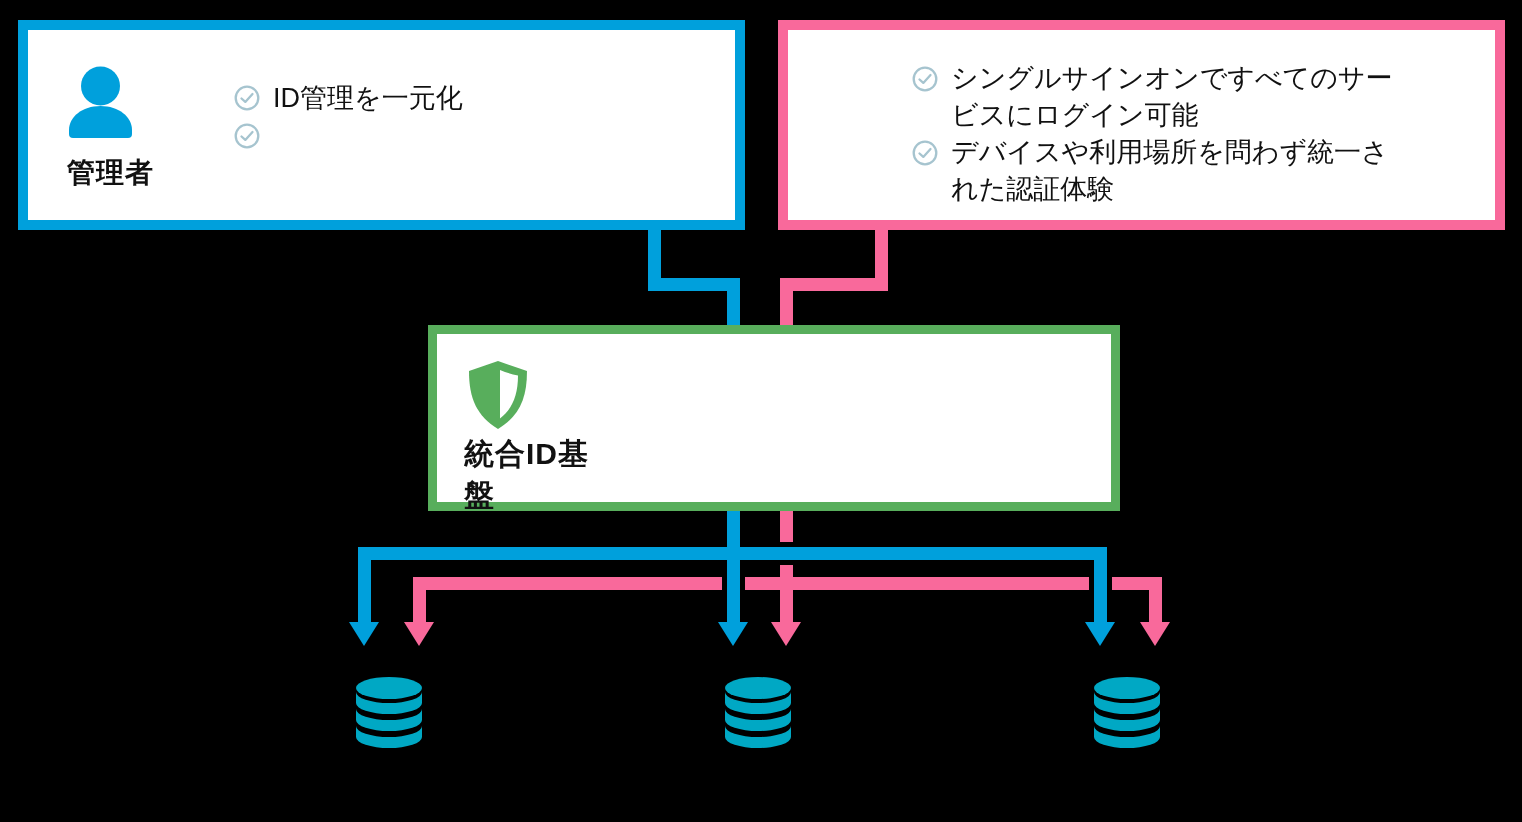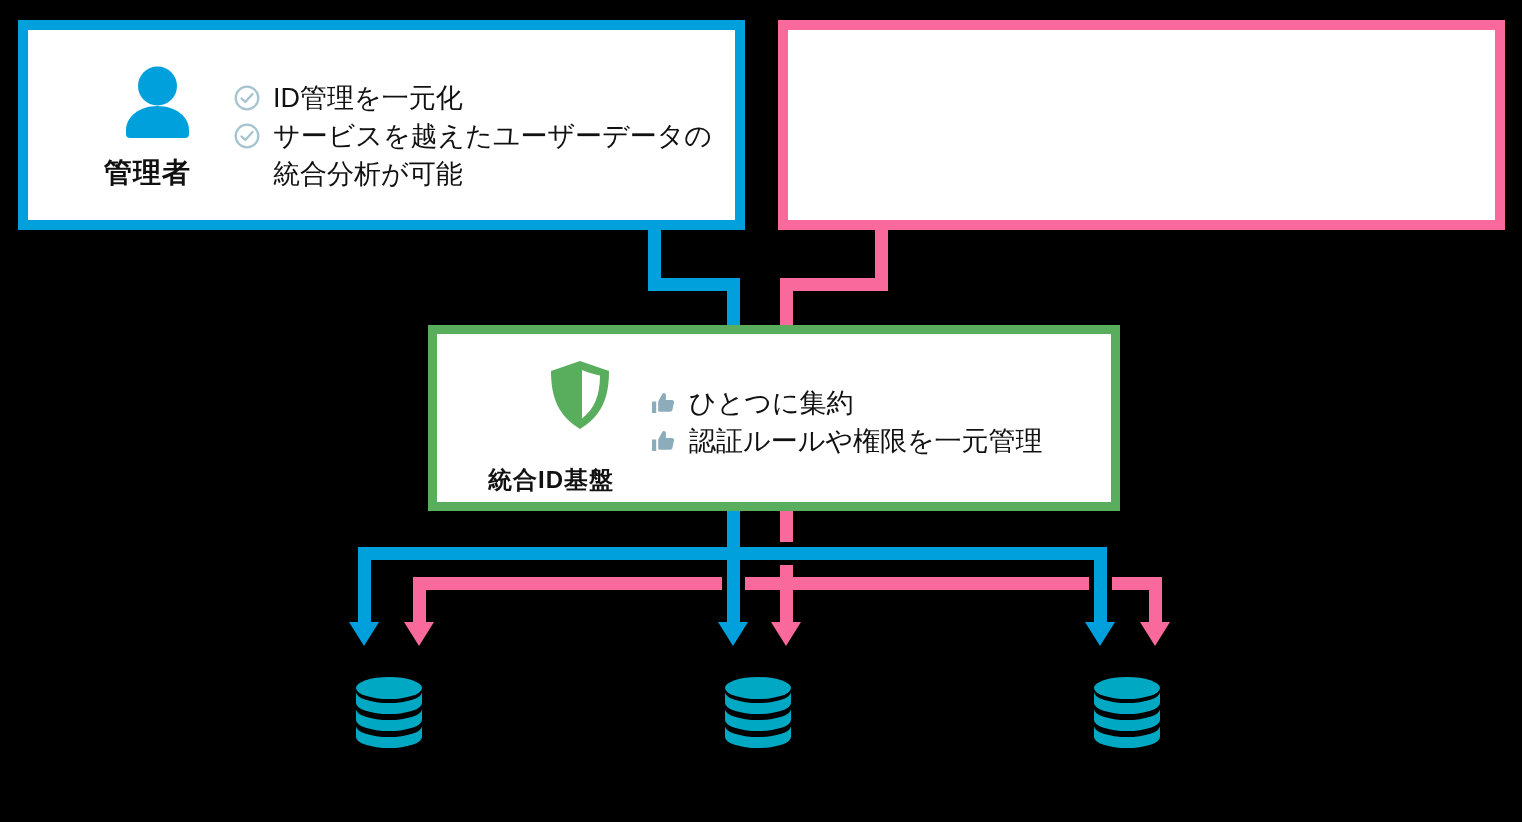--- a/index.html
+++ b/index.html
@@ -9,27 +9,27 @@
   *{margin:0;padding:0;box-sizing:border-box;}
   html,body{background:var(--c-bg);}
   body{font-family:"Liberation Sans","DejaVu Sans",sans-serif;}
   .canvas{position:relative;width:1522px;height:822px;background:var(--c-bg);overflow:hidden;}
 
   .box{position:absolute;background:var(--c-box);}
   .box.admin{left:18px;top:20px;width:727px;height:210px;border:10px solid var(--c-blue);}
   .box.user{left:778px;top:20px;width:727px;height:210px;border:10px solid var(--c-pink);}
   .box.platform{left:428px;top:325px;width:692px;height:186px;border:9px solid var(--c-green);}
 
-  .figure{position:absolute;text-align:right;}
+  .figure{position:absolute;text-align:left;}
   .box.admin .figure{left:39px;top:36px;width:124px;}
   .box.user .figure{left:8px;top:36px;width:124px;}
   .box.platform .figure{left:27px;top:26px;width:150px;}
   .figure .icon{display:inline-block;}
   .box-label{font-weight:700;font-size:28px;color:var(--c-text);margin-top:12px;letter-spacing:1px;}
-  .box.platform .box-label{font-size:24px;margin-top:30px;}
+  .box.platform .box-label{font-size:30px;margin-top:0;}
 
   .icon.person{color:var(--c-blue);}
   .icon.users{color:var(--c-pink);}
   .icon.shield{color:var(--c-green);}
   .icon.check{color:var(--c-check);}
   .icon.thumb{color:var(--c-thumb);}
   .icon.db{color:var(--c-teal);position:absolute;}
 
   ul.list{position:absolute;list-style:none;}
   .box.admin ul.list{left:206px;top:49px;width:500px;}
@@ -73,59 +73,59 @@
         </span>
         <span class="item-text">ID管理を一元化</span>
       </li>
       <li>
         <span class="icon check">
           <svg width="26" height="26" viewBox="0 0 26 26" fill="none" stroke="currentColor" stroke-width="2.3">
             <circle cx="13" cy="13" r="11.3"></circle>
             <path d="M7.5 13.5 l3.8 3.4 L18.5 9" stroke-linecap="round" stroke-linejoin="round"></path>
           </svg>
         </span>
-        <span class="item-text">サービスを越えたユーザーデータの
-統合分析が可能</span>
       </li>
     </ul>
   </section>
 
   <section class="box user">
+    <ul class="list">
+      <li>
+        <span class="icon check">
+          <svg width="26" height="26" viewBox="0 0 26 26" fill="none" stroke="currentColor" stroke-width="2.3">
+            <circle cx="13" cy="13" r="11.3"></circle>
+            <path d="M7.5 13.5 l3.8 3.4 L18.5 9" stroke-linecap="round" stroke-linejoin="round"></path>
+          </svg>
+        </span>
+        <span class="item-text">シングルサインオンですべてのサー
+ビスにログイン可能</span>
+      </li>
+      <li>
+        <span class="icon check">
+          <svg width="26" height="26" viewBox="0 0 26 26" fill="none" stroke="currentColor" stroke-width="2.3">
+            <circle cx="13" cy="13" r="11.3"></circle>
+            <path d="M7.5 13.5 l3.8 3.4 L18.5 9" stroke-linecap="round" stroke-linejoin="round"></path>
+          </svg>
+        </span>
+        <span class="item-text">デバイスや利用場所を問わず統一さ
+れた認証体験</span>
+      </li>
+    </ul>
   </section>
 
   <section class="box platform">
     <div class="figure">
       <span class="icon shield">
         <svg width="68" height="70" viewBox="0 0 68 70" fill="currentColor">
           <path d="M34 1 L63 11 C63 39 55 56 34 69 C13 56 5 39 5 11 Z"></path>
           <path d="M36 10 C42 12.5 48 14.5 54 15.5 C54 36 48 49 36 58.5 Z" fill="#FFFFFF"></path>
         </svg>
       </span>
       <div class="box-label">統合ID基盤</div>
     </div>
-    <ul class="list">
-      <li>
-        <span class="icon thumb">
-          <svg width="26" height="26" viewBox="0 0 26 26" fill="currentColor">
-            <path d="M2 11.5h4.2v11.5H2z"></path>
-            <path d="M8.2 22V11.6l4-7.7c.3-.6 1-1 1.7-1 1.1 0 2 .9 2 2v5.1h6.1c1.3 0 2.3 1.2 2 2.5l-1.6 7.5c-.2 1-1.1 1.7-2.1 1.7H9.6c-.6 0-1.1-.2-1.4-.7z"></path>
-          </svg>
-        </span>
-        <span class="item-text">ひとつに集約</span>
-      </li>
-      <li>
-        <span class="icon thumb">
-          <svg width="26" height="26" viewBox="0 0 26 26" fill="currentColor">
-            <path d="M2 11.5h4.2v11.5H2z"></path>
-            <path d="M8.2 22V11.6l4-7.7c.3-.6 1-1 1.7-1 1.1 0 2 .9 2 2v5.1h6.1c1.3 0 2.3 1.2 2 2.5l-1.6 7.5c-.2 1-1.1 1.7-2.1 1.7H9.6c-.6 0-1.1-.2-1.4-.7z"></path>
-          </svg>
-        </span>
-        <span class="item-text">認証ルールや権限を一元管理</span>
-      </li>
-    </ul>
   </section>
 
   <div class="line blue" style="left:648px;top:230px;width:13px;height:61px;"></div>
   <div class="line blue" style="left:648px;top:278px;width:92px;height:13px;"></div>
   <div class="line blue" style="left:727px;top:278px;width:13px;height:47px;"></div>
   <div class="line pink" style="left:875px;top:230px;width:13px;height:61px;"></div>
   <div class="line pink" style="left:780px;top:278px;width:108px;height:13px;"></div>
   <div class="line pink" style="left:780px;top:278px;width:13px;height:47px;"></div>
 
   <div class="line blue" style="left:727px;top:511px;width:13px;height:112px;"></div>

